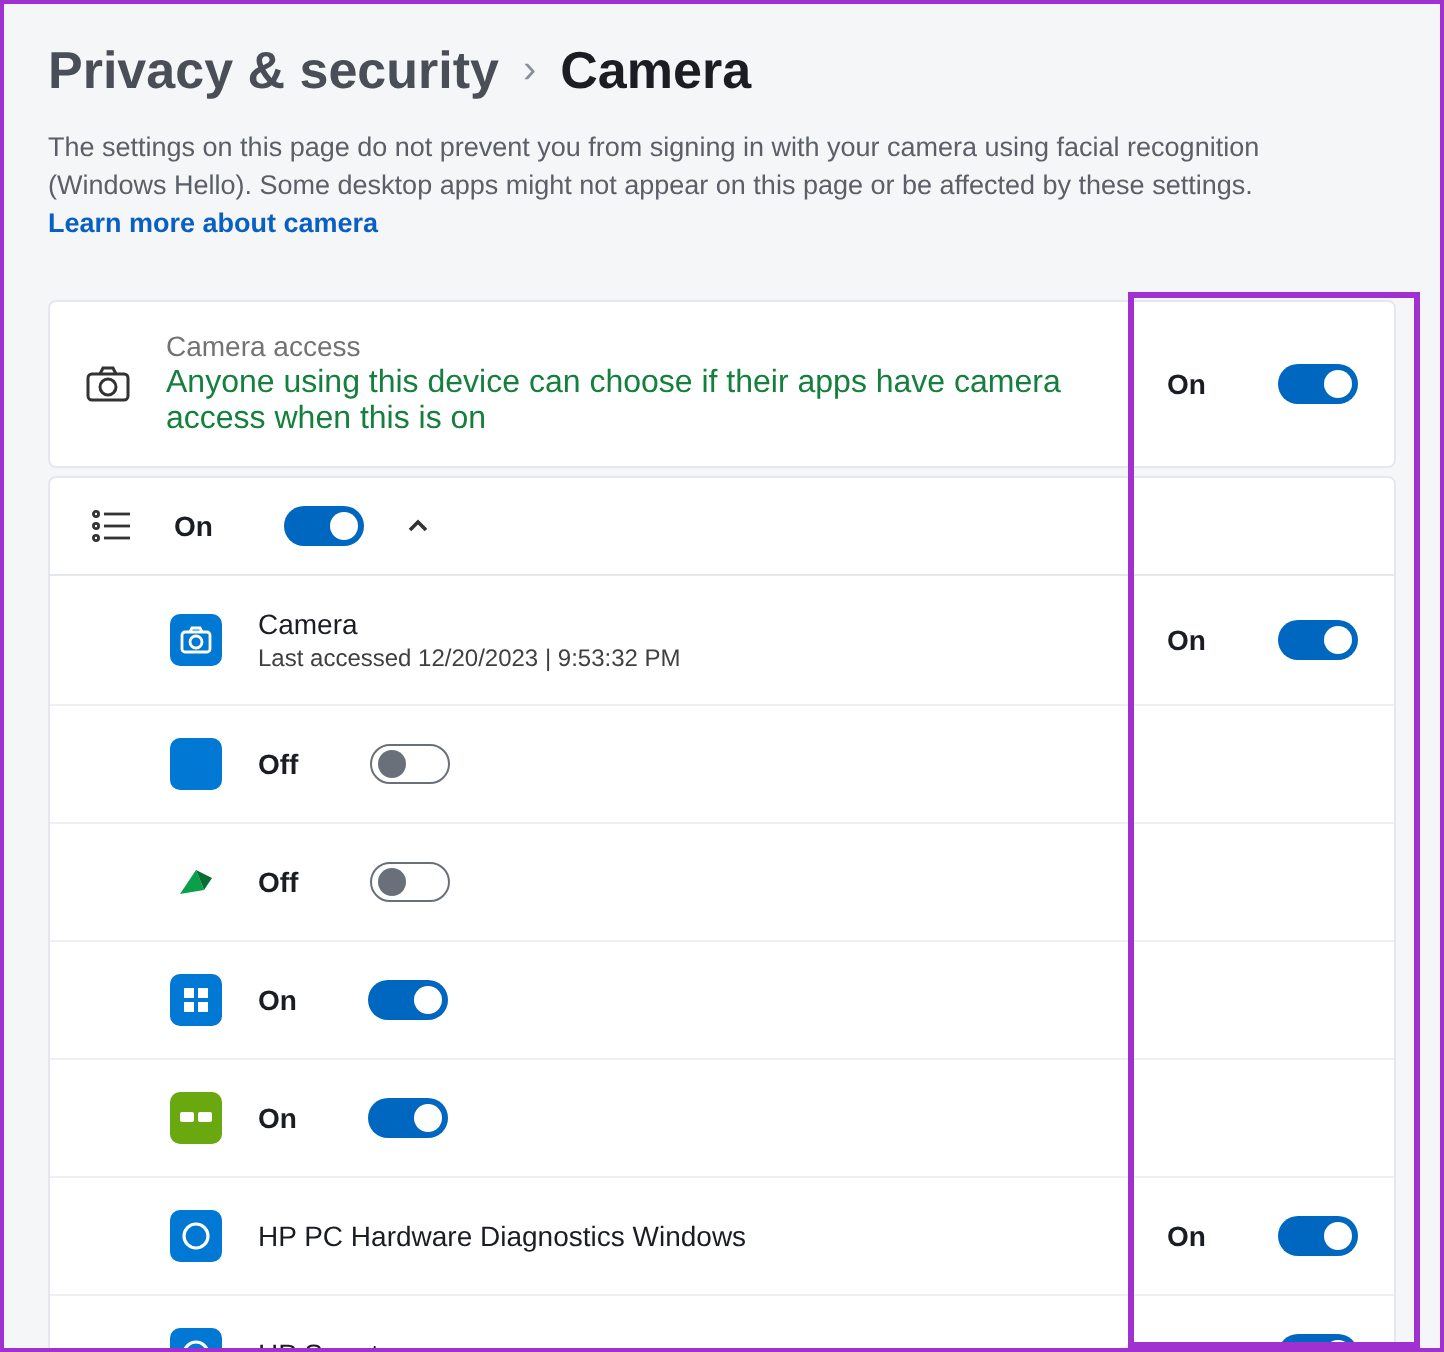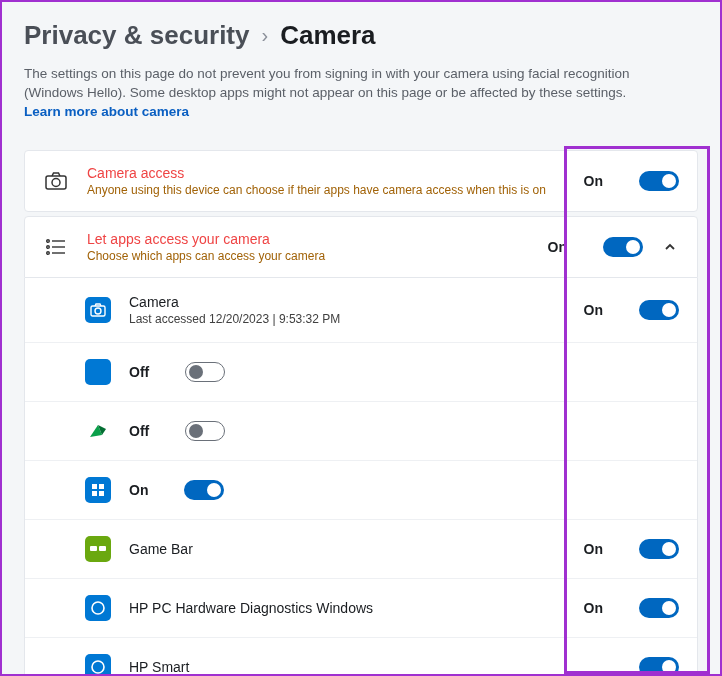--- a/index.html
+++ b/index.html
@@ -36,22 +36,22 @@
       border: 1px solid #e4e7ec;
       border-radius: 4px;
       display: flex;
       align-items: center;
       padding: 14px 18px;
       gap: 18px;
       margin-bottom: 4px;
     }
     .card .icon-slot { width: 26px; display:flex; justify-content:center; }
     .card .texts { flex: 1 1 auto; }
-    .card .title { font-size: 14px; color: #ef4444; }
-    .card .sub   { font-size: 12px; color: #a16207; margin-top: 2px; }
+    .card .title { font-size: 14px; color: #737373; }
+    .card .sub   { font-size: 16px; color: #15803d; margin-top: 2px; }
     .state-label { font-size: 14px; color: #1a1d21; margin-right: 18px; font-weight: bold; }
 
     
     .chev { width: 18px; display:flex; justify-content:center; color:#333; }
 
     
     .toggle {
       width: 40px; height: 20px; border-radius: 10px;
       position: relative; cursor: pointer; flex-shrink: 0;
     }
@@ -128,24 +128,20 @@
       <div class="icon-slot">
         <svg width="20" height="16" viewBox="0 0 20 16" fill="none" stroke="#333" stroke-width="1.4">
           <circle cx="2" cy="2" r="1.3"></circle>
             <line x1="6" y1="2" x2="19" y2="2"></line>
           <circle cx="2" cy="8" r="1.3"></circle>
             <line x1="6" y1="8" x2="19" y2="8"></line>
           <circle cx="2" cy="14" r="1.3"></circle>
             <line x1="6" y1="14" x2="19" y2="14"></line>
         </svg>
       </div>
-      <div class="texts">
-        <div class="title">Let apps access your camera</div>
-        <div class="sub">Choose which apps can access your camera</div>
-      </div>
       <span class="state-label">On</span>
       <div class="toggle on">
           <div class="knob"></div>
         </div>
       <div class="chev">
         <svg width="12" height="12" viewBox="0 0 12 12" fill="none" stroke="#333" stroke-width="1.8">
             <path d="M2 8 L6 4 L10 8"></path>
           </svg>
       </div>
     </div>
@@ -201,23 +197,20 @@
             <div class="knob"></div>
           </div>
         </div>
         <div class="app-row">
           <div class="app-icon" style="background: rgb(106, 168, 15);">
             <svg width="18" height="12" viewBox="0 0 18 12" fill="#fff">
               <rect x="1" y="3" width="7" height="5" rx="1"></rect>
               <rect x="10" y="3" width="7" height="5" rx="1"></rect>
             </svg>
           </div>
-          <div class="app-texts">
-            <div class="app-name">Game Bar</div>
-          </div>
           <span class="state-label">On</span>
           <div class="toggle on">
             <div class="knob"></div>
           </div>
         </div>
         <div class="app-row">
           <div class="app-icon" style="background: rgb(0, 120, 212);">
             <svg width="16" height="16" viewBox="0 0 16 16" fill="none" stroke="#fff" stroke-width="1.6">
               <circle cx="8" cy="8" r="6"></circle>
             </svg>

